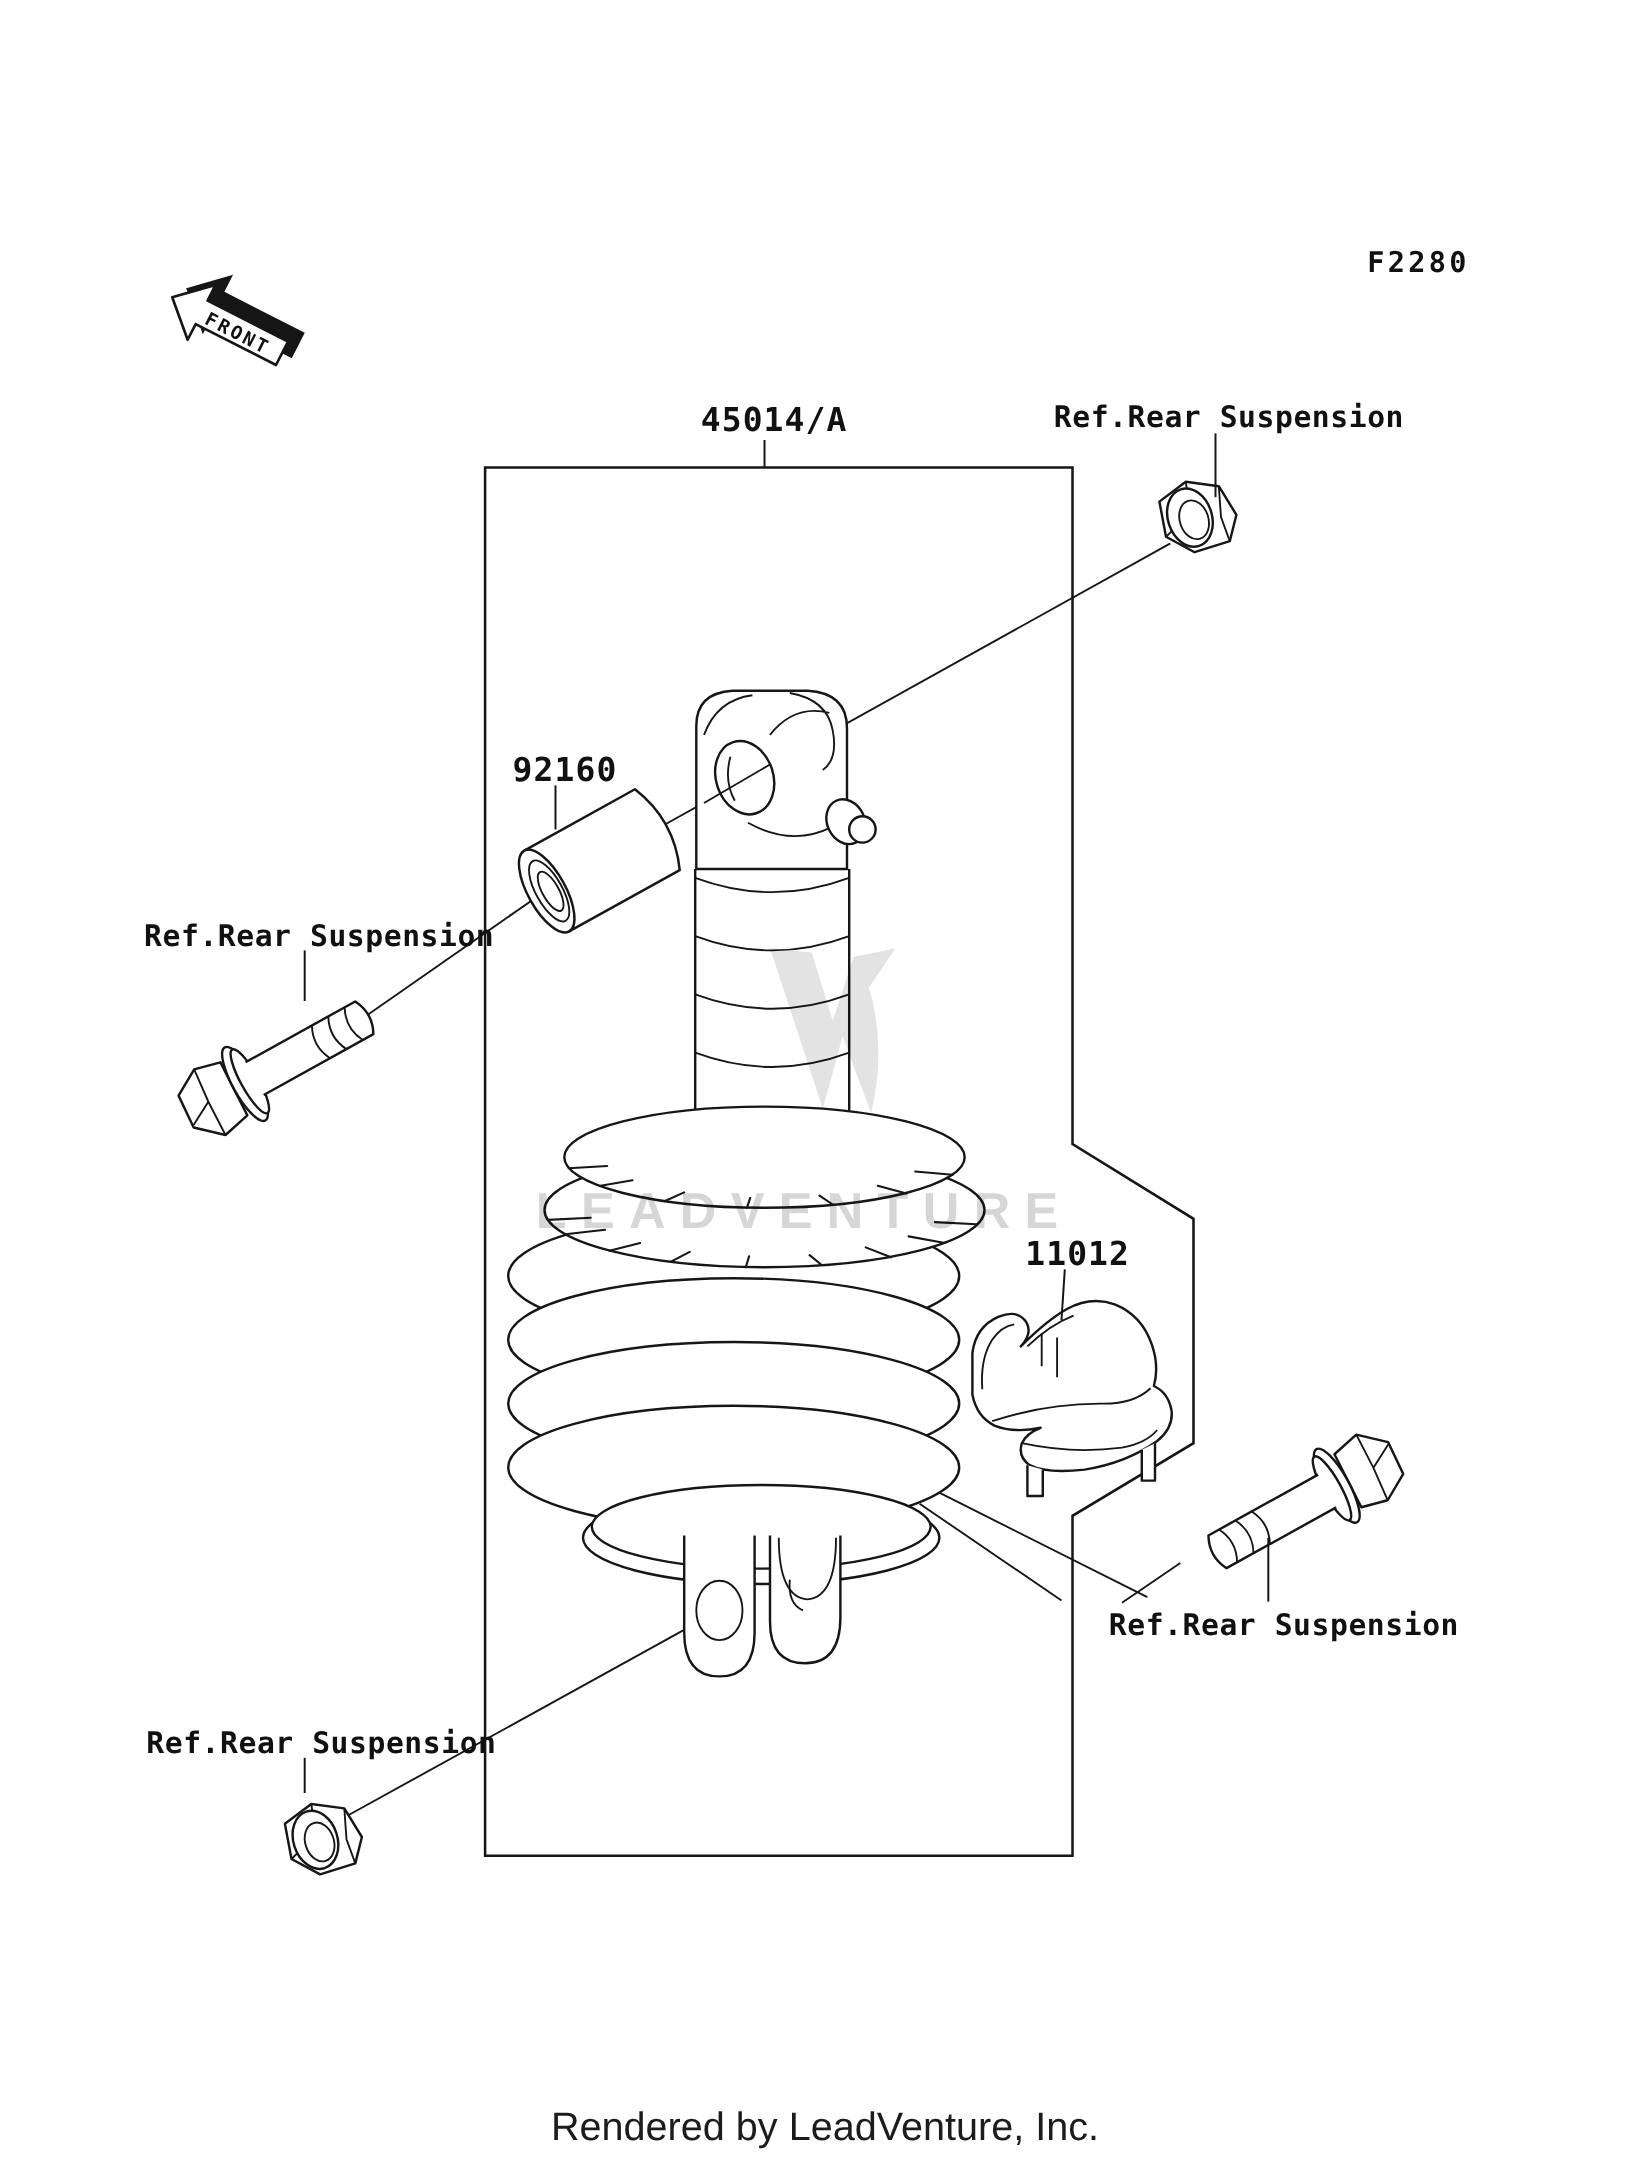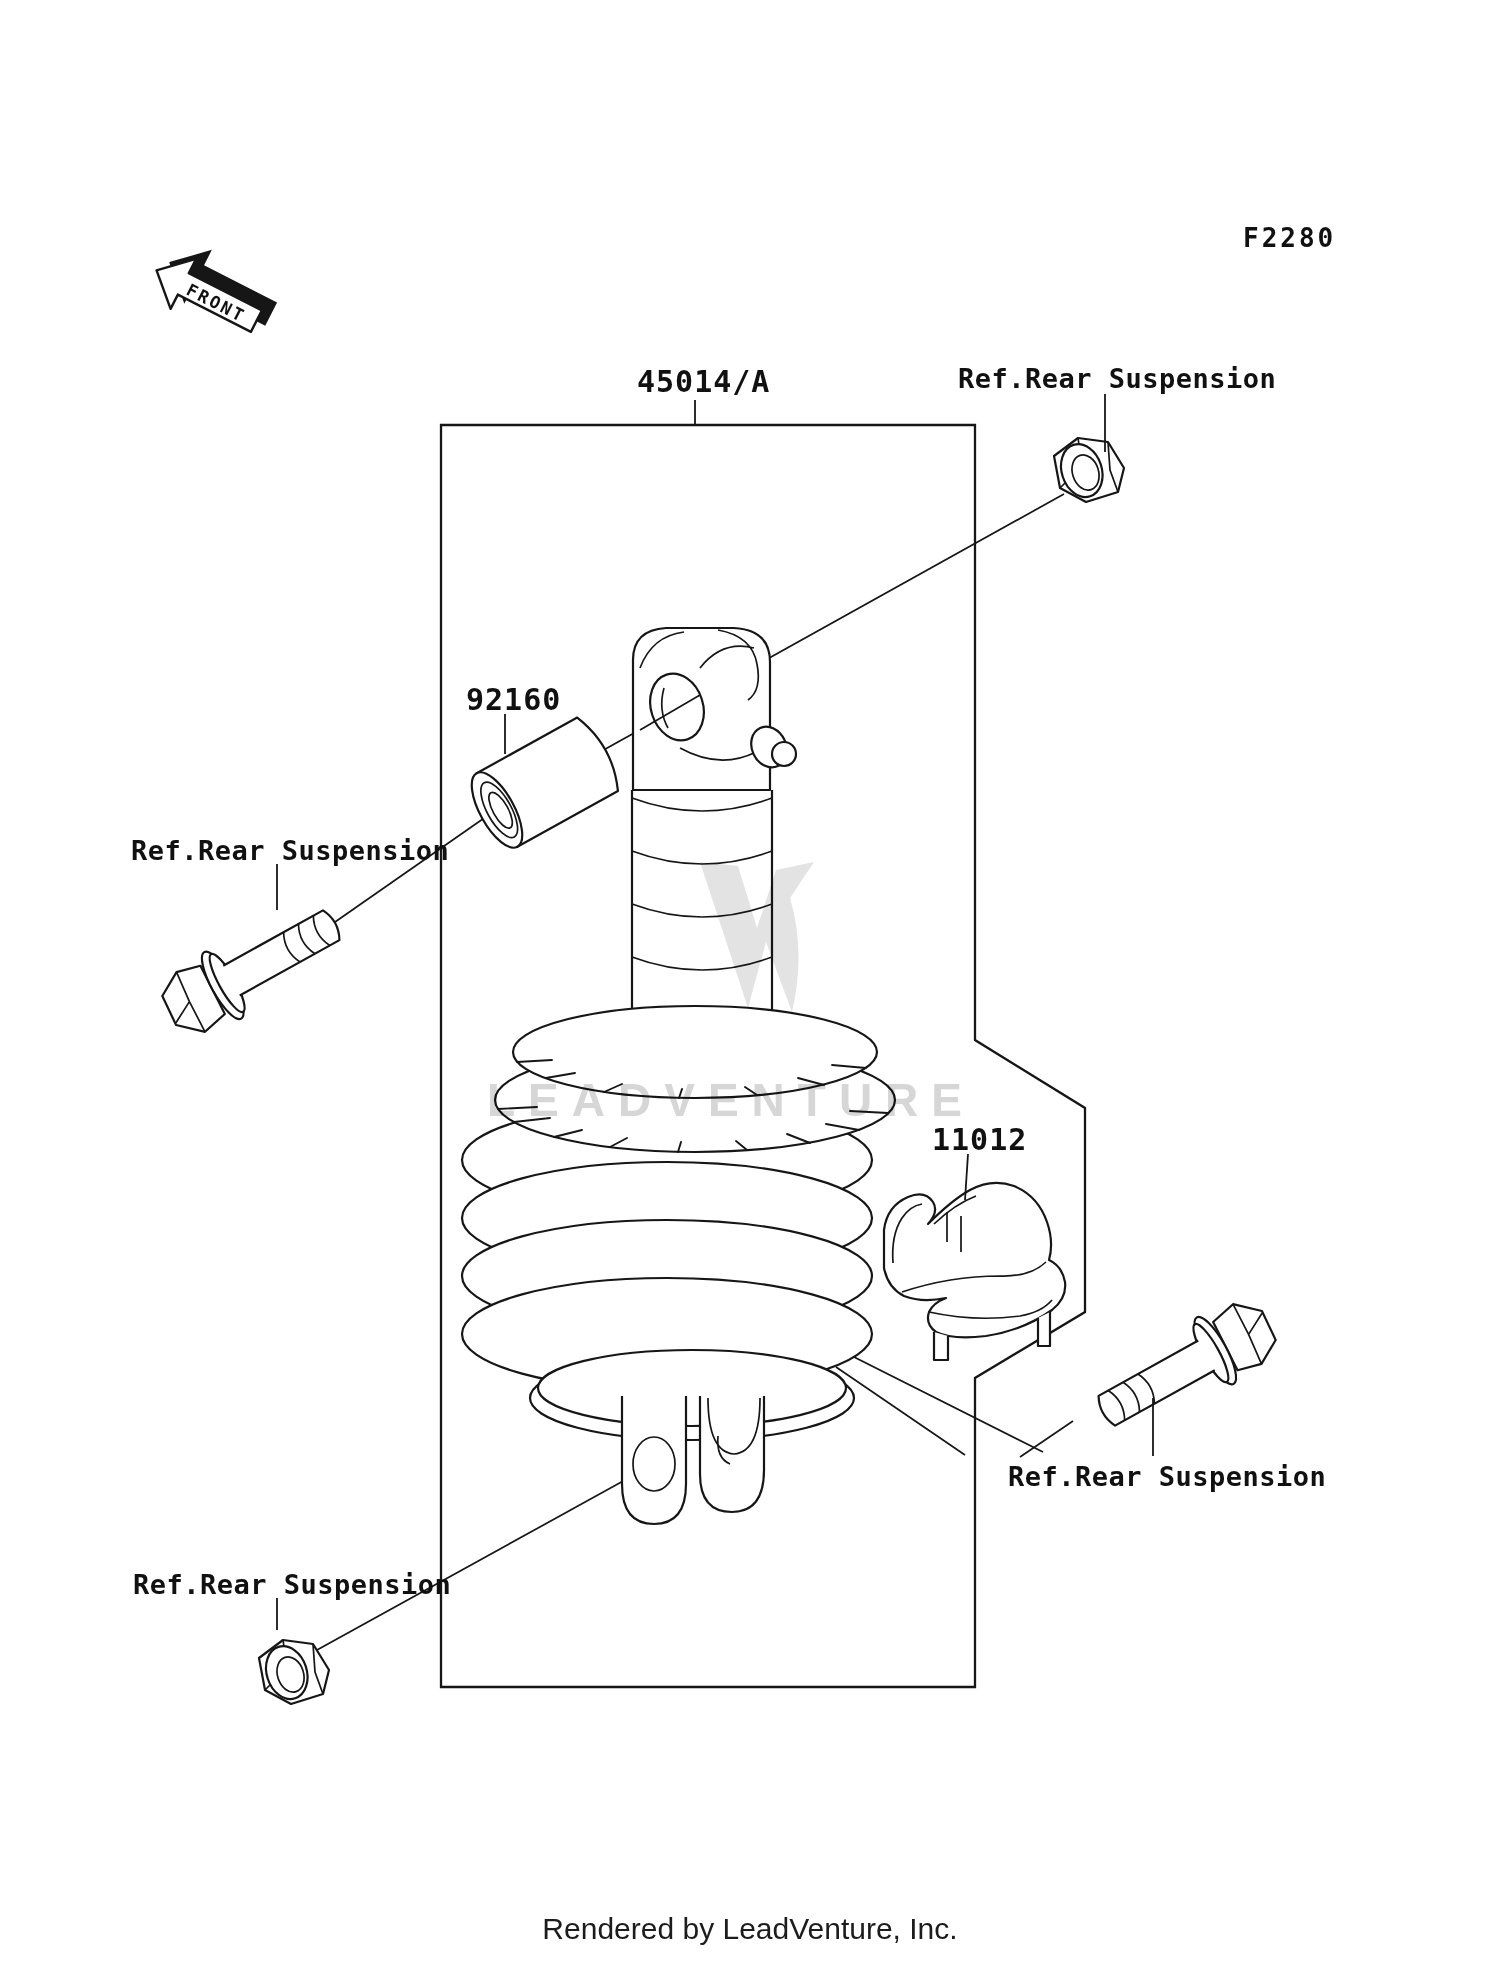--- a/index.html
+++ b/index.html
@@ -12,21 +12,21 @@
   .decor {fill:none;stroke:#161616;stroke-width:1.9;stroke-linecap:round;}
   .lead  {fill:none;stroke:#161616;stroke-width:1.8;}
   .lbl   {fill:#111111;font-family:"DejaVu Sans Mono", monospace;font-weight:700;}
   .num   {font-size:30px;letter-spacing:1px;}
   .ref   {font-size:27px;letter-spacing:0.5px;}
   .fig   {font-size:26px;letter-spacing:3px;}
   .wm-text{fill:#d6d6d6;font-family:"Liberation Sans", sans-serif;font-weight:700;
            font-size:46px;letter-spacing:13px;}
   .wm-logo{fill:#e3e3e3;}
   #footer{position:absolute;left:0;right:0;top:1912px;text-align:center;
-          font-family:"Liberation Sans", sans-serif;font-size:30px;color:#1c1c1c;}
+          font-family:"Liberation Sans", sans-serif;font-size:36px;color:#1c1c1c;}
 </style>
 </head>
 <body>
 
 <div id="page">
 <svg width="1500" height="1962" viewBox="0 0 1500 1962">
 
   <path class="box" d="M441,425 H975 V1040 L1085,1108 V1312 L975,1378 V1687 H441 Z"></path>
 
   <g>

